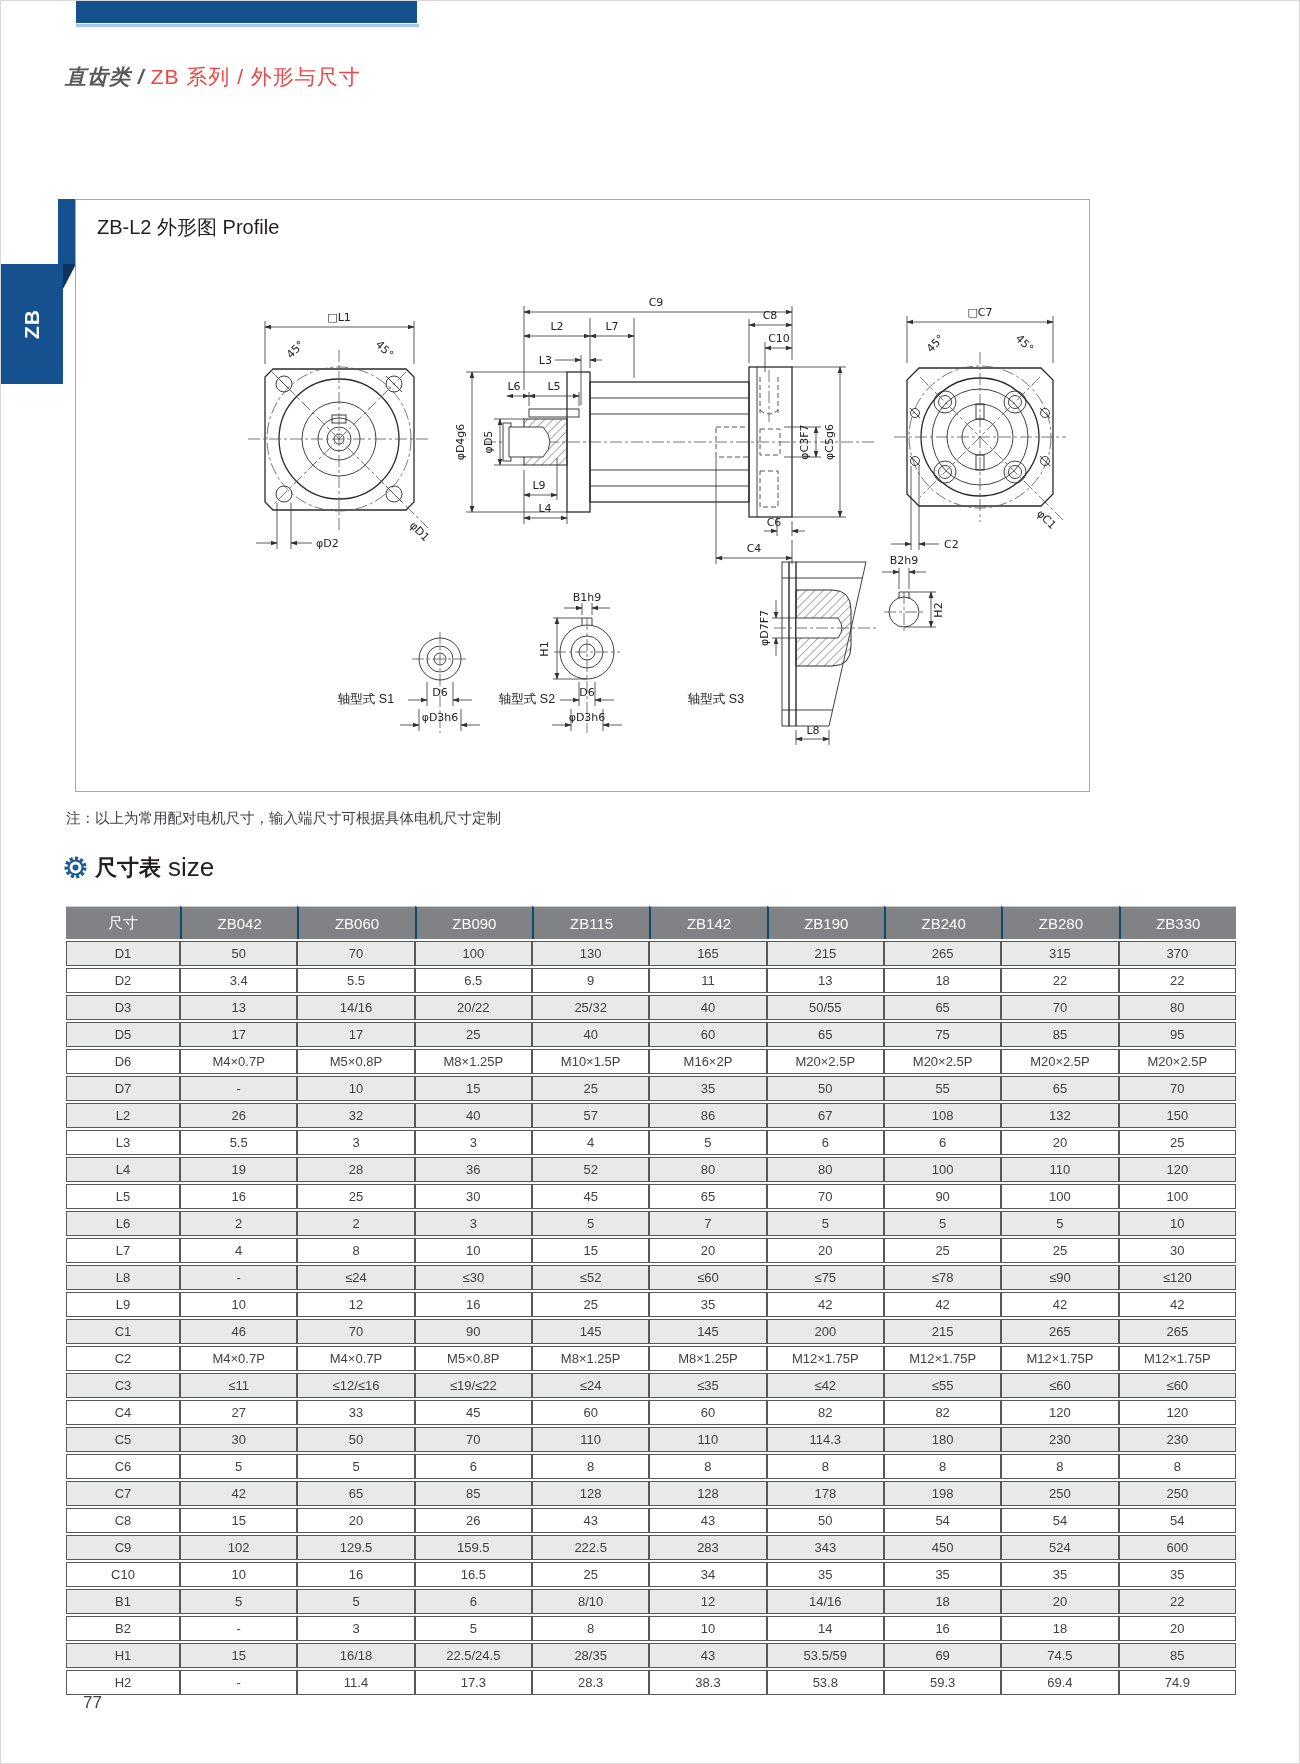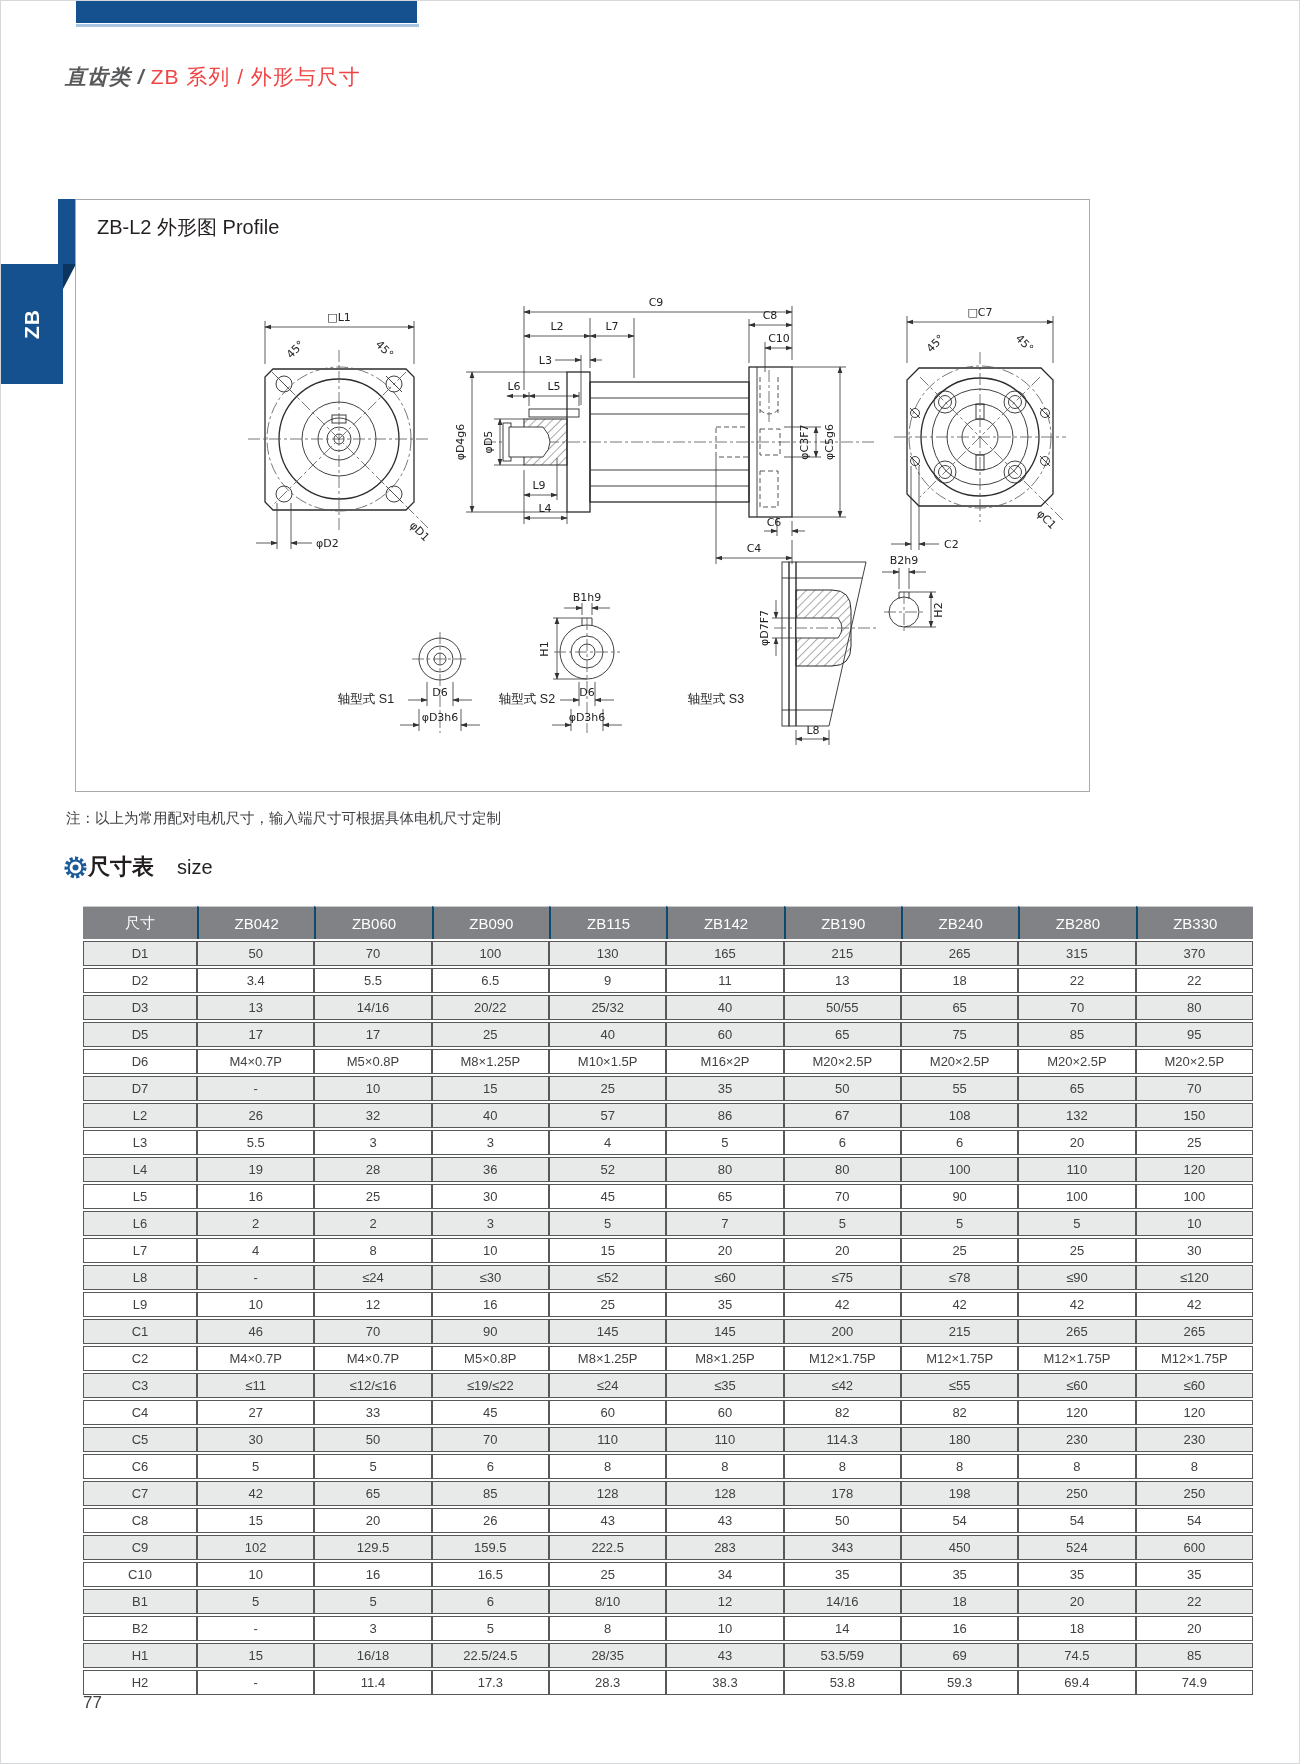--- a/index.html
+++ b/index.html
@@ -27,27 +27,27 @@
   
   .profile-box{position:absolute;left:74px;top:198px;width:1015px;height:593px;
                border:1px solid #a7a9ac;box-sizing:border-box;background:#fff;}
   .profile-title{position:absolute;left:21px;top:14px;font-size:20px;font-weight:normal;color:#231f20;}
   .profile-box svg{position:absolute;left:0;top:0;}
 
   
   .note{position:absolute;left:65px;top:808px;font-size:14.5px;color:#3f4043;}
 
   
-  .section-heading{position:absolute;left:62px;top:851px;display:flex;align-items:center;gap:0;}
+  .section-heading{position:absolute;left:62px;top:851px;display:flex;align-items:center;gap:7px;}
   .section-heading .h-zh{font-size:22px;font-weight:bold;color:#231f20;}
-  .section-heading .h-en{font-size:20px;color:#231f20;margin-left:23px;}
+  .section-heading .h-en{font-size:26px;color:#231f20;}
 
   
   table.size{position:absolute;left:65px;top:903px;width:1170px;border-collapse:separate;
-             border-spacing:0 2px;table-layout:fixed;margin-left:17px;}
+             border-spacing:0 2px;table-layout:fixed;}
   table.size th{background:#818285;color:#fff;font-size:15px;font-weight:normal;height:30px;
                 border-left:2px solid #0c4a6e;border-top:1px solid #c9cacb;}
   table.size th:first-child{border-left:none;width:112px;}
   table.size td{height:23px;text-align:center;font-size:13px;color:#414042;
                 border:1px solid #57585a;padding:0 2px;white-space:nowrap;overflow:hidden;}
   tr.odd td{background:#e8e9e9;}
   tr.even td{background:#ffffff;}
 
   .page-number{position:absolute;left:82px;top:1692px;font-size:17px;color:#414042;}
 

